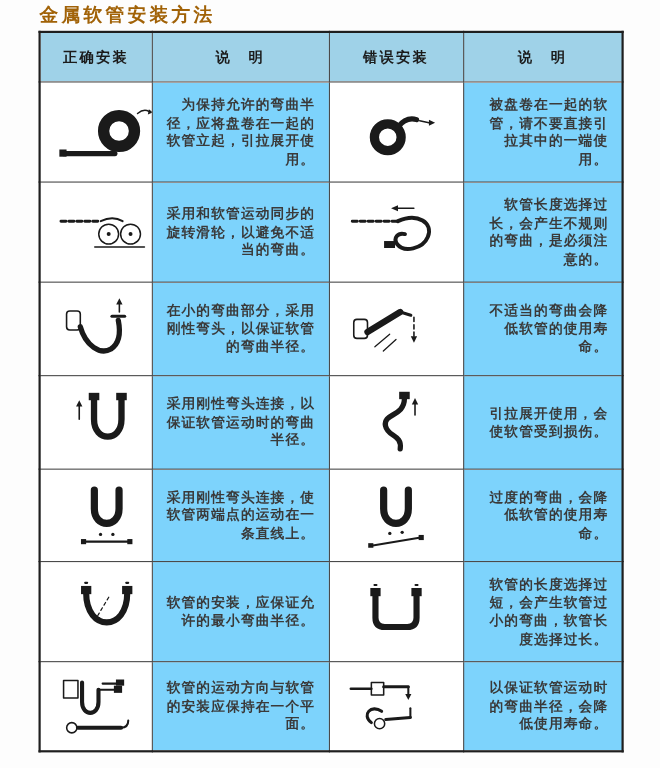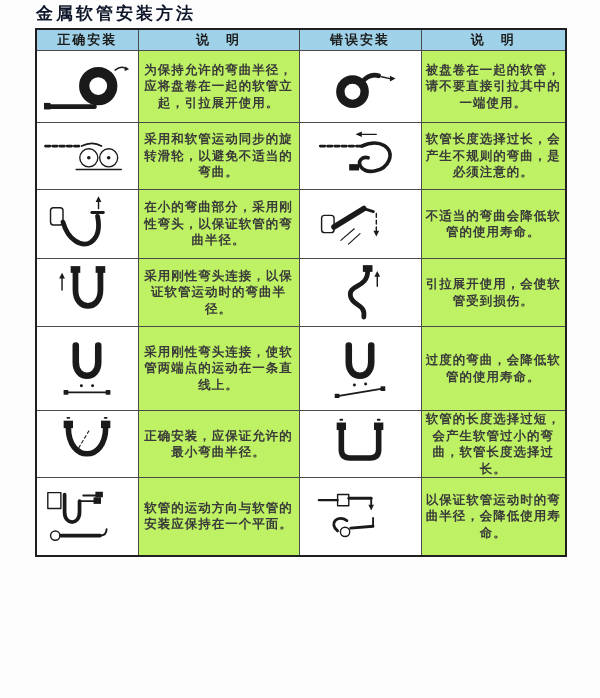--- a/index.html
+++ b/index.html
@@ -2,40 +2,40 @@
 <html><head>
 <meta charset="utf-8">
 <style>
   html,body{margin:0;padding:0;background:#ffffff;}
   #page{
     position:relative;width:600px;height:698px;background:#fdfdfd;
     font-family:"Liberation Sans","DejaVu Sans",sans-serif;overflow:hidden;
   }
   #title{
     position:absolute;left:36px;top:2px;font-size:17px;font-weight:bold;
-    color:#0f172a;letter-spacing:3px;font-family:"DejaVu Serif","Liberation Serif",serif;
+    color:#a16207;letter-spacing:3px;font-family:"DejaVu Serif","Liberation Serif",serif;
   }
   table.main{
     position:absolute;left:35px;top:28px;width:530px;
     border-collapse:collapse;table-layout:fixed;
     border:2px solid #1f1f1f;
   }
   table.main td,table.main th{
-    border:1px solid #4a4a4a;padding:0;overflow:hidden;
+    border:1px solid #4a4a4a;padding:12px;overflow:hidden;
   }
   th.hdr{
     background:#9fd2e8;height:20px;font-size:13px;font-weight:bold;
     color:#1b1b1b;text-align:center;letter-spacing:2px;
   }
   td.imgcell{background:#ffffff;text-align:center;vertical-align:middle;}
   td.desccell{
-    background:#bef264;vertical-align:middle;
+    background:#7dd3fc;vertical-align:middle;
     font-size:12.5px;font-weight:bold;color:#3a3a3a;
     padding:3px 5px 3px 9px;line-height:1.32;letter-spacing:1px;
-    text-align:center;
+    text-align:right;
   }
   td.imgcell svg{display:block;margin:0 auto;}
   .sk{stroke:#1a1a1a;fill:none;stroke-linecap:round;stroke-linejoin:round;}
   .fl{fill:#1a1a1a;stroke:none;}
 </style>
 </head>
 <body>
 
 <div id="page">
   <div id="title">金属软管安装方法</div>
@@ -181,21 +181,21 @@
         <svg width="96" height="56" viewBox="0 0 100 60">
           <path class="sk" d="M30,12 C30,50 70,50 70,12" stroke-width="6"></path>
           <rect class="fl" x="25" y="5" width="10" height="8"></rect>
           <rect class="fl" x="65" y="5" width="10" height="8"></rect>
           <line class="sk" x1="29" y1="2" x2="31" y2="2" stroke-width="2"></line>
           <line class="sk" x1="69" y1="2" x2="71" y2="2" stroke-width="2"></line>
           <line class="sk" x1="52" y1="16" x2="40" y2="36" stroke-width="1.2" stroke-dasharray="3 3"></line>
           <path class="fl" d="M38,33 l1,6 5,-3 z"></path>
         </svg>
       </td>
-      <td class="desccell">正确安装，应保证允许的最小弯曲半径。</td>
+      <td class="desccell">软管的安装，应保证允许的最小弯曲半径。</td>
       <td class="imgcell">
         <svg width="96" height="56" viewBox="0 0 100 60">
           <path class="sk" d="M30,14 V36 q0,9 9,9 h22 q9,0 9,-9 V14" stroke-width="6"></path>
           <rect class="fl" x="25" y="7" width="10" height="8"></rect>
           <rect class="fl" x="65" y="7" width="10" height="8"></rect>
           <line class="sk" x1="29" y1="4" x2="31" y2="4" stroke-width="2"></line>
           <line class="sk" x1="69" y1="4" x2="71" y2="4" stroke-width="2"></line>
         </svg>
       </td>
       <td class="desccell">软管的长度选择过短，会产生软管过小的弯曲，软管长度选择过长。</td>

